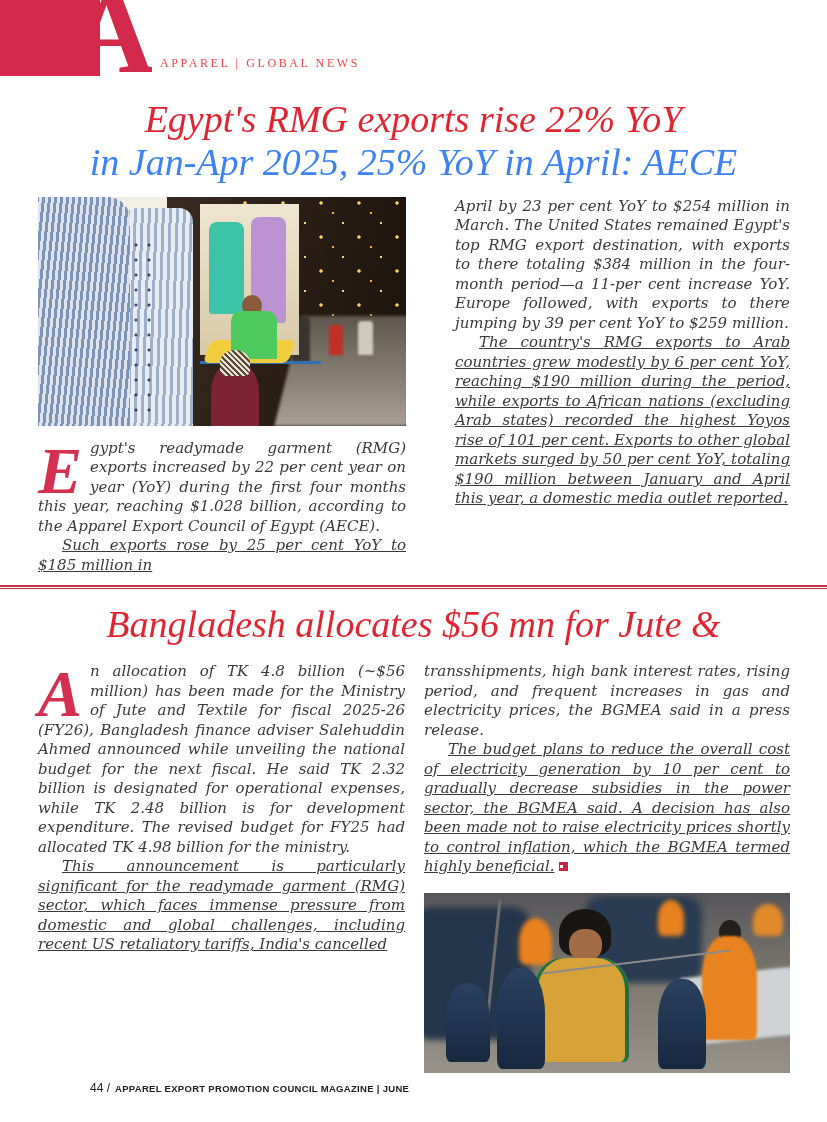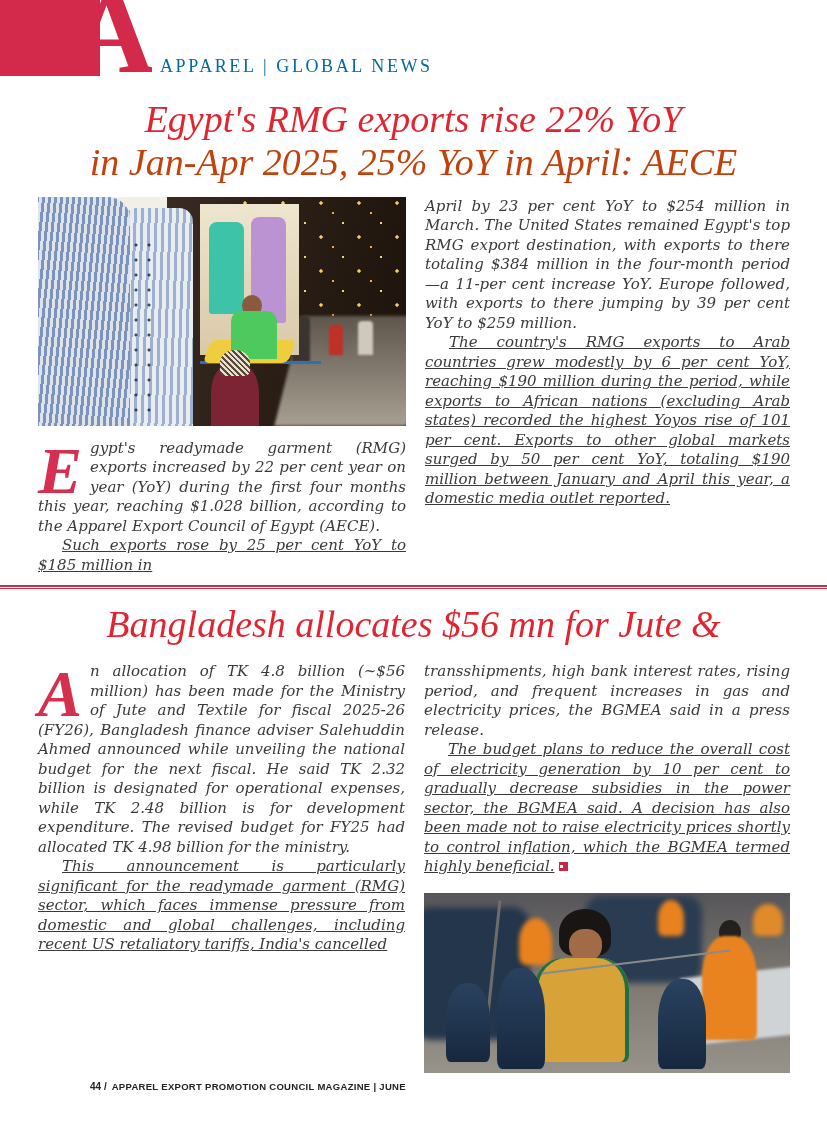--- a/index.html
+++ b/index.html
@@ -13,28 +13,28 @@
   .masthead { position:relative; height:76px; }
   .logo-block { position:absolute; left:0; top:0; width:152px; height:76px; overflow:hidden; }
   .logo-rect { position:absolute; left:0; top:0; width:100px; height:76px; background:#d32a4b; }
   .logo-a {
     position:absolute; left:62px; top:-26px; width:100px;
     font-family:"Liberation Serif",serif; font-weight:bold;
     font-size:118px; line-height:1; color:#d32a4b; text-align:center;
   }
   .section-label {
     position:absolute; left:160px; top:56px;
-    font-family:"Liberation Serif",serif; font-size:18px; letter-spacing:2.6px;
-    color:#0369a1;
+    font-family:"Liberation Serif",serif; font-size:12px; letter-spacing:2.6px;
+    color:#ef4444;
   }
   
   .headline { text-align:center; font-style:italic; font-family:"Liberation Serif",serif; }
   .headline .line { display:block; font-size:38px; line-height:1.13; font-weight:normal; }
   .h-red { color:#e02531; }
-  .h-brown { color:#c2410c;text-align:center; }
+  .h-brown { color:#3b82f6;text-align:center; }
   .headline1 { margin-top:22px; }
   .headline2 { margin-top:14px; margin-bottom:16px; }
   
   .article-row { display:flex; padding:0 37px 0 38px; gap:19px; }
   .col { width:368px; }
   .col-r { width:366px; }
   .bodytext {
     font-style:italic; font-size:15px; line-height:1.3; color:#3a3a3a;
     text-align:justify;
   }
@@ -53,21 +53,21 @@
   .endmark::after {
     content:""; position:absolute; left:1px; top:3px; width:3px; height:3px; background:#ffffff;
   }
   
   .divider { margin-top:10px; height:4px; border-top:2px solid #c8304a; border-bottom:1px solid #c8304a; }
   
   .footer {
     position:absolute; left:90px; top:1081px; display:flex; align-items:baseline; gap:5px;
     font-family:"Liberation Sans",sans-serif; color:#222;
   }
-  .page-num { font-size:10px; font-weight:bold; }
+  .page-num { font-size:12px; font-weight:normal; }
   .mag-title { font-size:9.5px; font-weight:bold; letter-spacing:0.3px; }
   
   .photo { position:relative; overflow:hidden; }
   .photo1 { width:368px; height:229px; margin-top:9px; background:linear-gradient(100deg,#4a3a30 0%,#2e2118 55%,#1c130c 100%); }
   .p1-floor { position:absolute; right:0; bottom:0; width:36%; height:48%;
     background:linear-gradient(180deg,#5e564c, #a89f92); transform:skewX(-14deg) translateX(14px); filter:blur(1.5px); }
   .p1-lights { position:absolute; right:0; top:0; width:46%; height:58%; opacity:.95;
     background-image:
       radial-gradient(circle 2.5px at 8px 6px, #ffd966 60%, transparent 70%),
       radial-gradient(circle 2px at 20px 16px, #ffb347 60%, transparent 70%),
@@ -178,21 +178,21 @@
         <div class="p1-robe2"></div>
         <div class="p1-embroid"></div>
         <div class="p1-robe1"></div>
       </div>
       <div class="bodytext" style="margin-top:13px;">
         <p><span class="dropcap">E</span><span>gypt's readymade garment (RMG) exports increased by 22 per cent year on year (YoY) during the first four months this year, reaching $1.028 billion, according to the Apparel Export Council of Egypt (AECE).</span></p>
         <p class="indent biggap">Such exports rose by 25 per cent YoY to $185 million in</p>
       </div>
     </div>
     <div class="col-r">
-      <div class="bodytext" style="margin-top:9px;">
+      <div class="bodytext" style="margin-top:9px;margin-left:30px;">
         <p>April by 23 per cent YoY to $254 million in March. The United States remained Egypt's top RMG export destination, with exports to there totaling $384 million in the four-month period—a 11-per cent increase YoY. Europe followed, with exports to there jumping by 39 per cent YoY to $259 million.</p>
         <p class="indent pgap">The country's RMG exports to Arab countries grew modestly by 6 per cent YoY, reaching $190 million during the period, while exports to African nations (excluding Arab states) recorded the highest Yoyos rise of 101 per cent. Exports to other global markets surged by 50 per cent YoY, totaling $190 million between January and April this year, a domestic media outlet reported.</p>
       </div>
     </div>
   </div>
 
   <div class="divider"></div>
 
   <div class="headline headline2">
     <span class="line h-red">Bangladesh allocates $56 mn for Jute &amp;</span>

